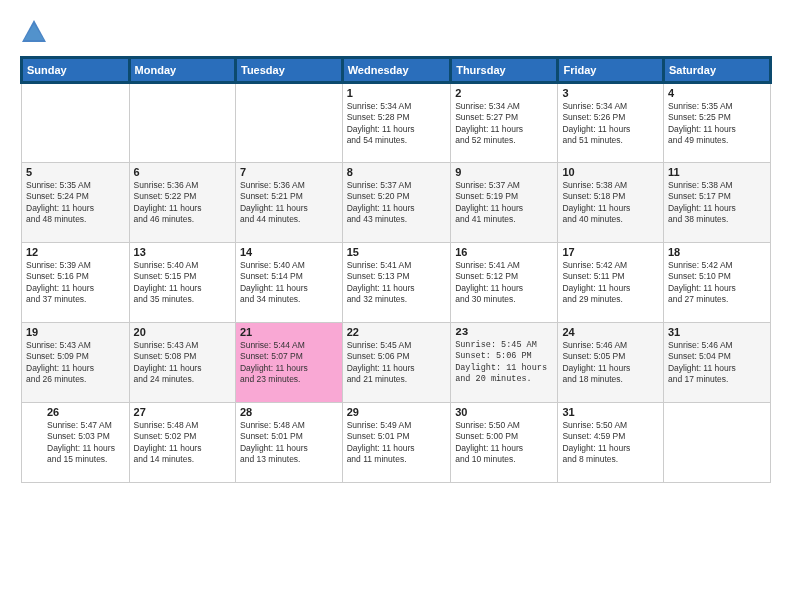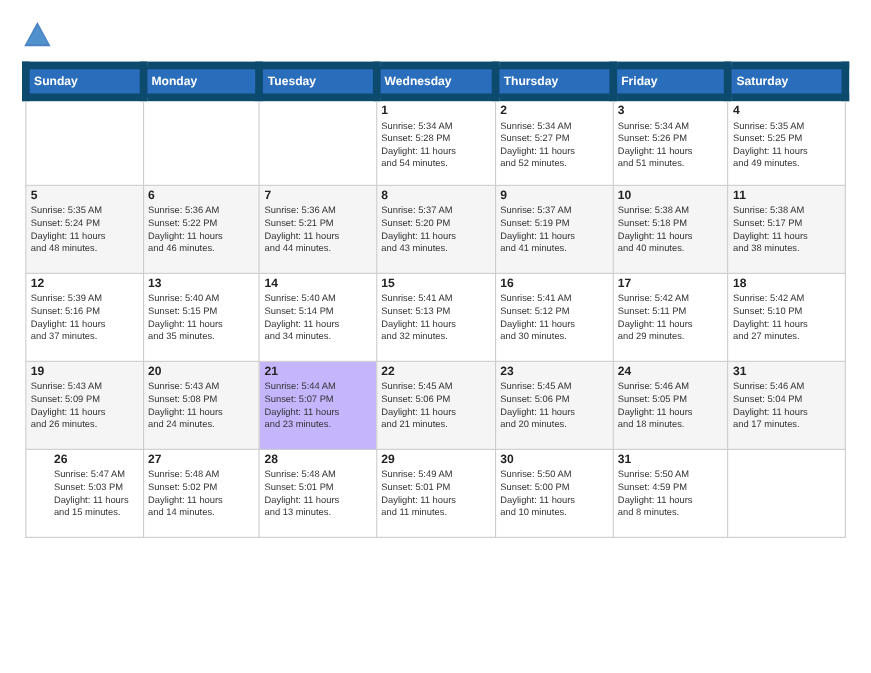--- a/index.html
+++ b/index.html
@@ -61,21 +61,21 @@
       width: 100%;
       border-collapse: collapse;
       font-size: 9.5px;
     }
     .calendar th {
       background: #2a6ebb;
       color: #fff;
       padding: 5px 4px;
       text-align: left;
       font-size: 11px;
-      border: 7px solid #0c4a6e;
+      border: 3px solid #0c4a6e;
     }
     .calendar td {
       border: 1px solid #ccc;
       vertical-align: top;
       padding: 3px 4px;
       width: 113px;
       height: 80px;
     }
     .day-num {
       font-size: 11px;
@@ -277,35 +277,35 @@
 Daylight: 11 hours
 and 26 minutes.</div>
           </td>
           <td style="background: rgb(245, 245, 245);">
             <span class="day-num">20</span>
             <div class="day-info" style="white-space: pre-line;">Sunrise: 5:43 AM
 Sunset: 5:08 PM
 Daylight: 11 hours
 and 24 minutes.</div>
           </td>
-          <td style="background: #c4b5fd;">
+          <td style="background: #f9a8d4;">
             <span class="day-num">21</span>
             <div class="day-info" style="white-space: pre-line;">Sunrise: 5:44 AM
 Sunset: 5:07 PM
 Daylight: 11 hours
 and 23 minutes.</div>
           </td>
           <td style="background: rgb(245, 245, 245);">
             <span class="day-num">22</span>
             <div class="day-info" style="white-space: pre-line;">Sunrise: 5:45 AM
 Sunset: 5:06 PM
 Daylight: 11 hours
 and 21 minutes.</div>
           </td>
-          <td style="background: rgb(245, 245, 245);">
+          <td style="background: rgb(245, 245, 245); font-family: Liberation Mono, monospace;">
             <span class="day-num">23</span>
             <div class="day-info" style="white-space: pre-line;">Sunrise: 5:45 AM
 Sunset: 5:06 PM
 Daylight: 11 hours
 and 20 minutes.</div>
           </td>
           <td style="background: rgb(245, 245, 245);">
             <span class="day-num">24</span>
             <div class="day-info" style="white-space: pre-line;">Sunrise: 5:46 AM
 Sunset: 5:05 PM

